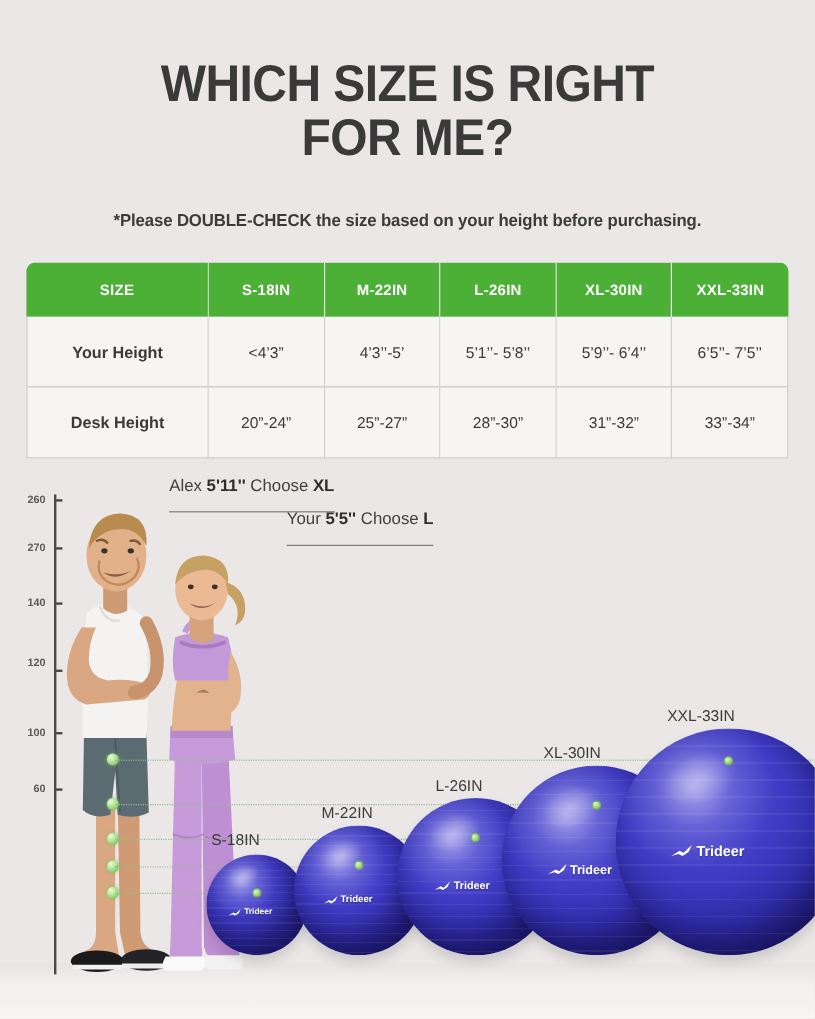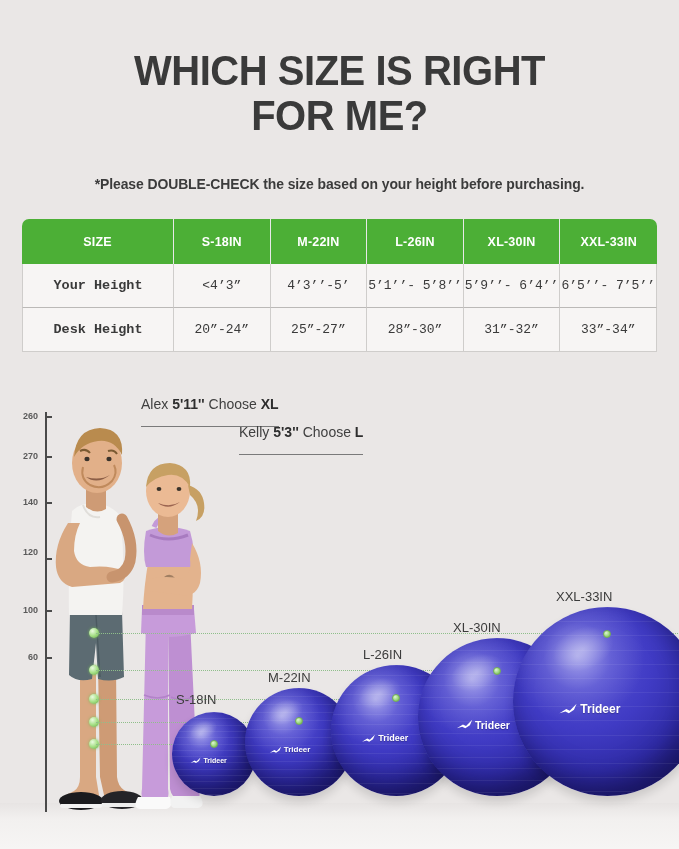--- a/index.html
+++ b/index.html
@@ -35,25 +35,24 @@
   }
   #size-table thead th {
     background:#4CAF36; color:#ffffff;
     font-size:12.5px; font-weight:bold; letter-spacing:0.2px;
     height:45px; border-right:1px solid #E8E8E8;
   }
   #size-table thead th:last-child { border-right:none; }
   #size-table thead th:first-child { border-top-left-radius:7px; }
   #size-table thead th:last-child  { border-top-right-radius:7px; }
   #size-table tbody td {
-    background:#F7F5F4; height:44px;
+    background:#F7F5F4; height:59px;
     font-size:13px; color:#3A3A3A;
     border-right:1px solid #CFCDCB;
     border-bottom:1px solid #BBB9B7;
-    font-family:Liberation Mono, monospace;
   }
   #size-table tbody td:first-child {
     font-weight:bold; font-size:13.5px; border-left:1px solid #CFCDCB;
   }
   #size-table tbody td:last-child { border-right:1px solid #CFCDCB; }
   #size-table tbody tr:last-child td { border-bottom:1px solid #CFCDCB; }
   .col-label { width:152px; }
   .col-size  { width:96.6px; }
 
   
@@ -351,19 +350,19 @@
   <div class="ball-label" style="left:556px; top:197px">XXL-33IN</div>
   <div class="guide-dot" style="left:603px; top:238px"></div>
 
   <div class="person-note" style="left:141px; top:4px">
     <span>Alex</span>
     <b>5'11''</b>
     <span>Choose</span>
     <b>XL</b>
   </div>
   <div class="person-note" style="left:239px; top:32px">
-    <span>Kelly</span>
-    <b>5'3''</b>
+    <span>Your</span>
+    <b>5'5''</b>
     <span>Choose</span>
     <b>L</b>
   </div>
 
 </div>
 
 </body></html>

